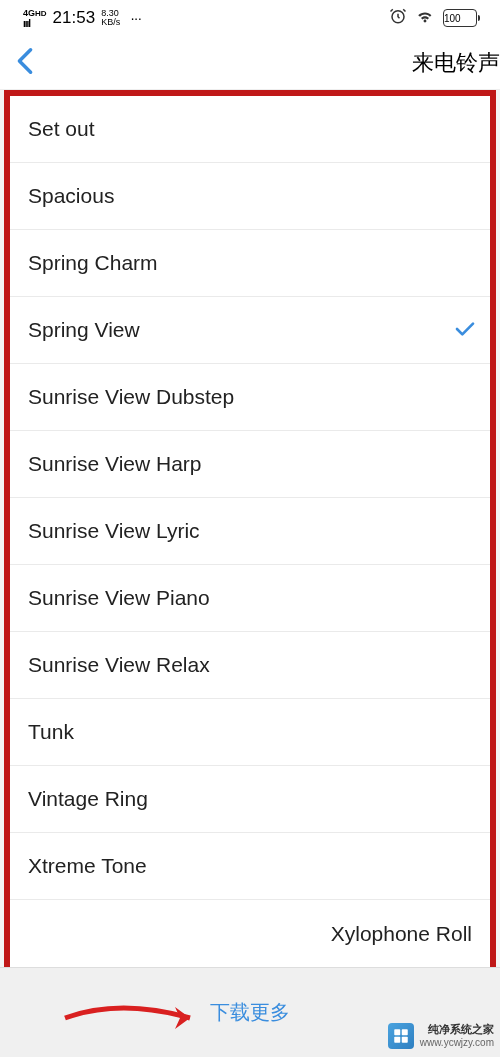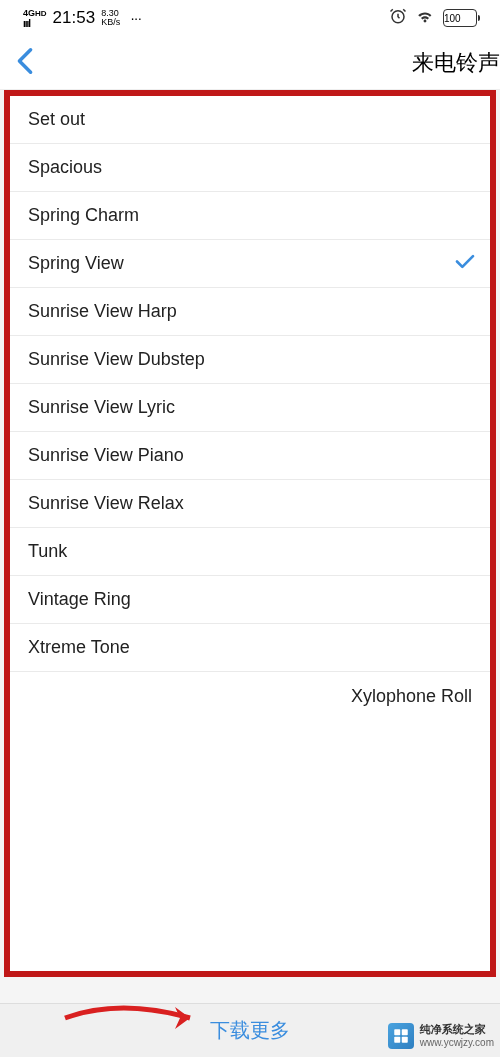--- a/index.html
+++ b/index.html
@@ -128,26 +128,26 @@
       border: 6px solid #c01818;
       background: #fff;
       overflow: hidden;
     }
     
     .ringtone-list {
       height: 100%;
     }
     
     .ringtone-item {
-      height: 48px;
+      height: 67px;
       display: flex;
       align-items: center;
       padding: 0 18px;
       border-bottom: 1px solid #eaeaea;
-      font-size: 18px;
+      font-size: 21px;
       color: #222;
       position: relative;
     }
     
     .ringtone-item:last-child {
       border-bottom: none;
       justify-content: flex-end;
     }
     
     .checkmark {
@@ -160,21 +160,21 @@
     .checkmark svg {
       width: 22px;
       height: 16px;
     }
     
     .bottom-bar {
       position: absolute;
       bottom: 0;
       left: 0;
       right: 0;
-      height: 54px;
+      height: 90px;
       background: #f0f0f0;
       display: flex;
       align-items: center;
       justify-content: center;
       border-top: 1px solid #ddd;
     }
     
     .download-more {
       font-size: 20px;
       color: #3a8dde;
@@ -218,20 +218,21 @@
     .watermark-text {
       display: flex;
       flex-direction: column;
       font-size: 11px;
       line-height: 1.2;
     }
     
     .watermark-text .line1 {
       color: #333;
       font-weight: bold;
+      text-align: right;
     }
     
     .watermark-text .line2 {
       color: #666;
       font-size: 10px;
     }
   </style>
 </head>
 <body>
 
@@ -289,24 +290,24 @@
       <div class="ringtone-item">
         <span>Spring Charm</span>
       </div>
       <div class="ringtone-item">
         <span>Spring View</span>
         <span class="checkmark"><svg viewBox="0 0 24 18" fill="none" stroke="#3a8dde" stroke-width="3" stroke-linecap="round" stroke-linejoin="round">
             <polyline points="3,9 9,15 21,3"></polyline>
           </svg></span>
       </div>
       <div class="ringtone-item">
+        <span>Sunrise View Dubstep</span>
+      </div>
+      <div class="ringtone-item">
         <span>Sunrise View Harp</span>
-      </div>
-      <div class="ringtone-item">
-        <span>Sunrise View Dubstep</span>
       </div>
       <div class="ringtone-item">
         <span>Sunrise View Lyric</span>
       </div>
       <div class="ringtone-item">
         <span>Sunrise View Piano</span>
       </div>
       <div class="ringtone-item">
         <span>Sunrise View Relax</span>
       </div>

